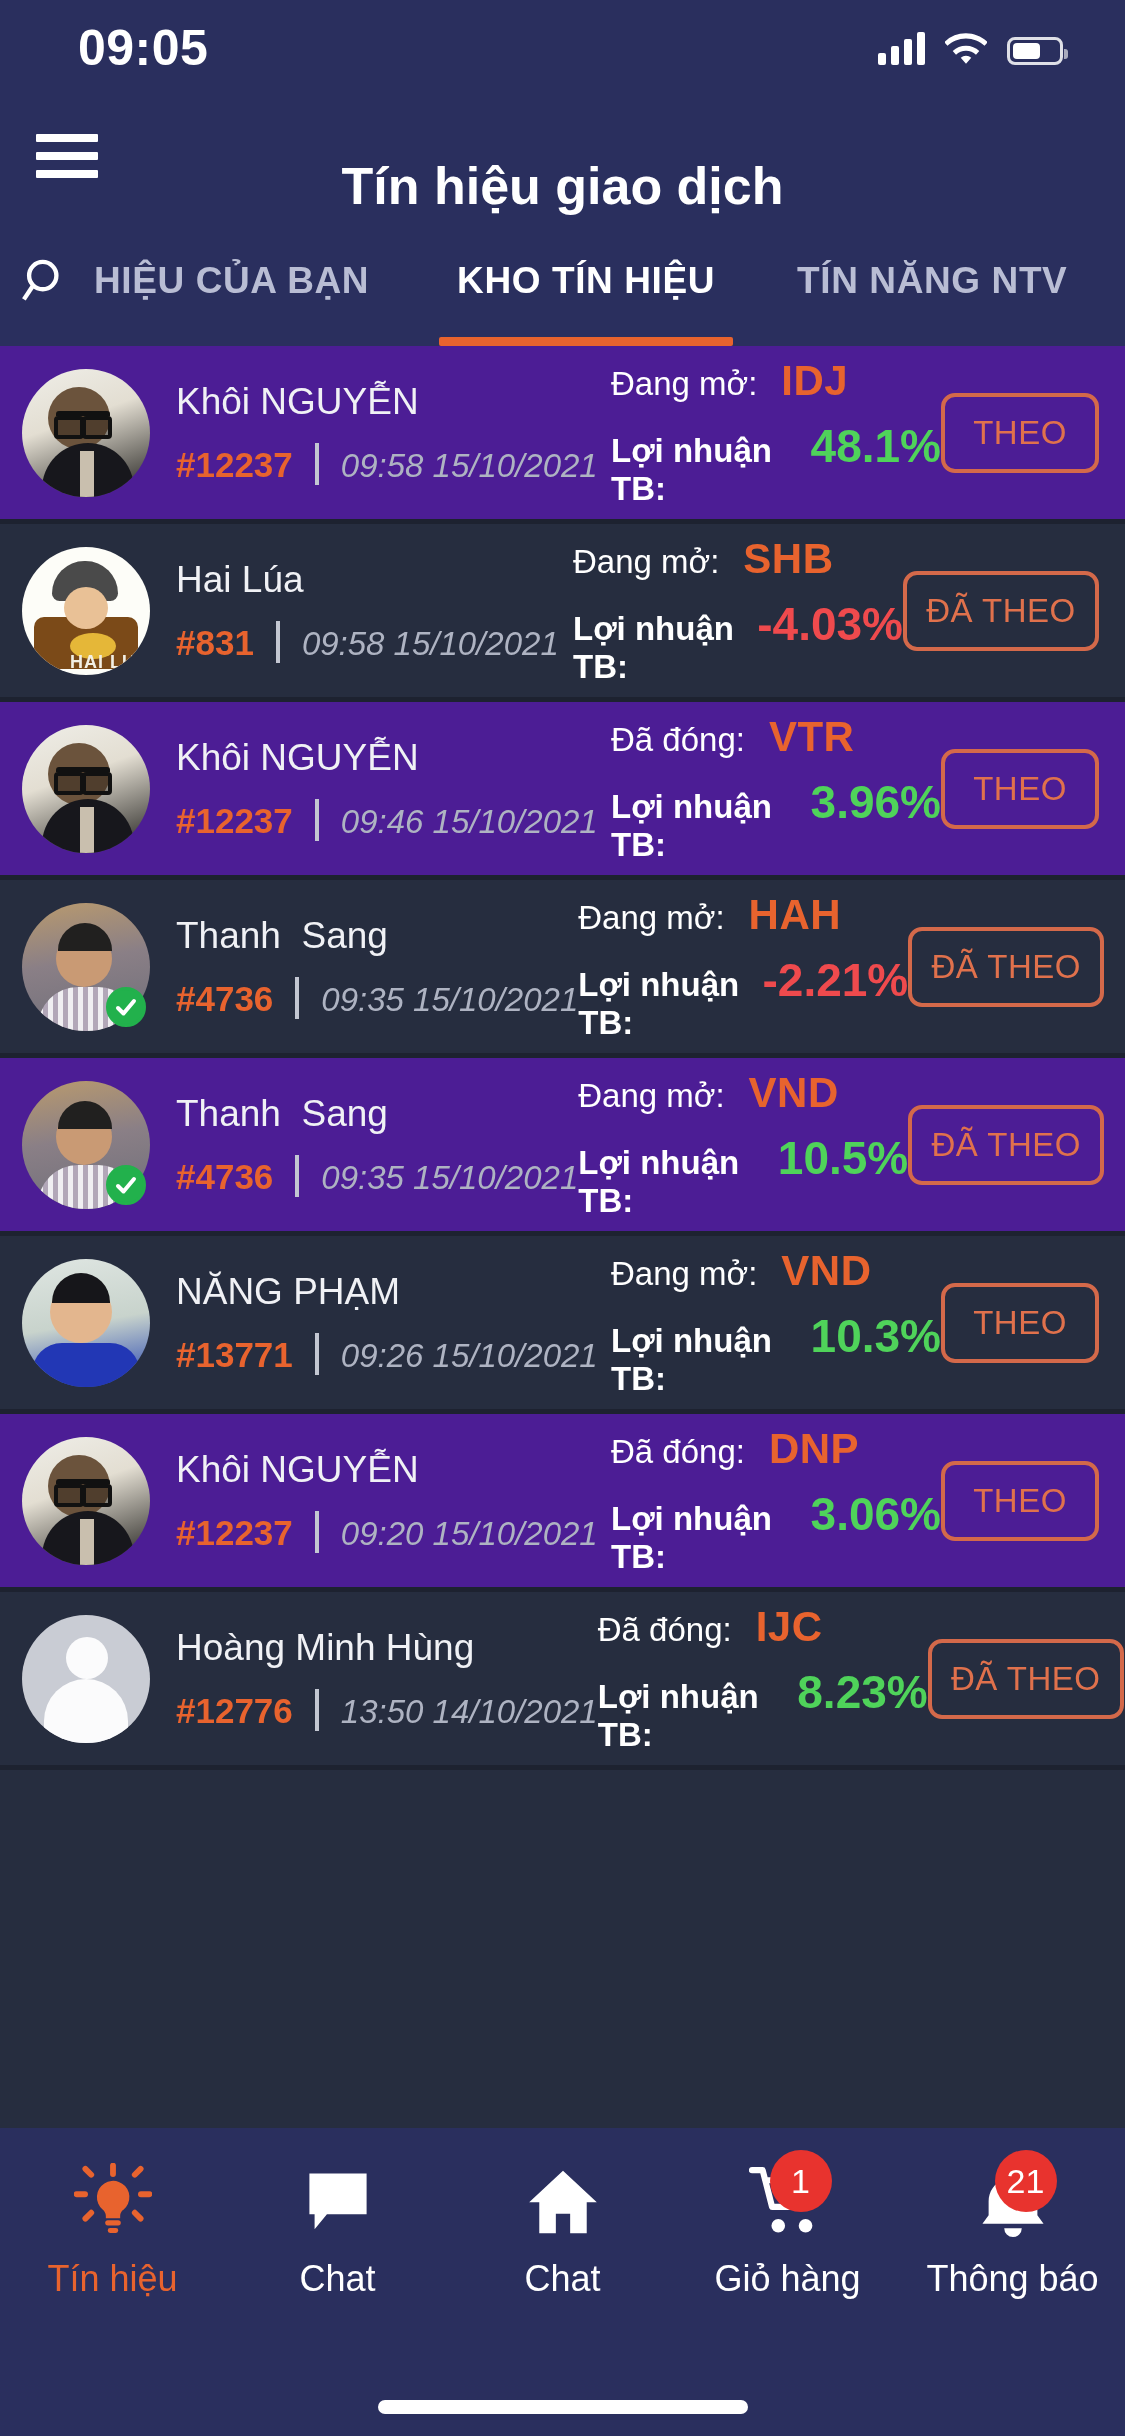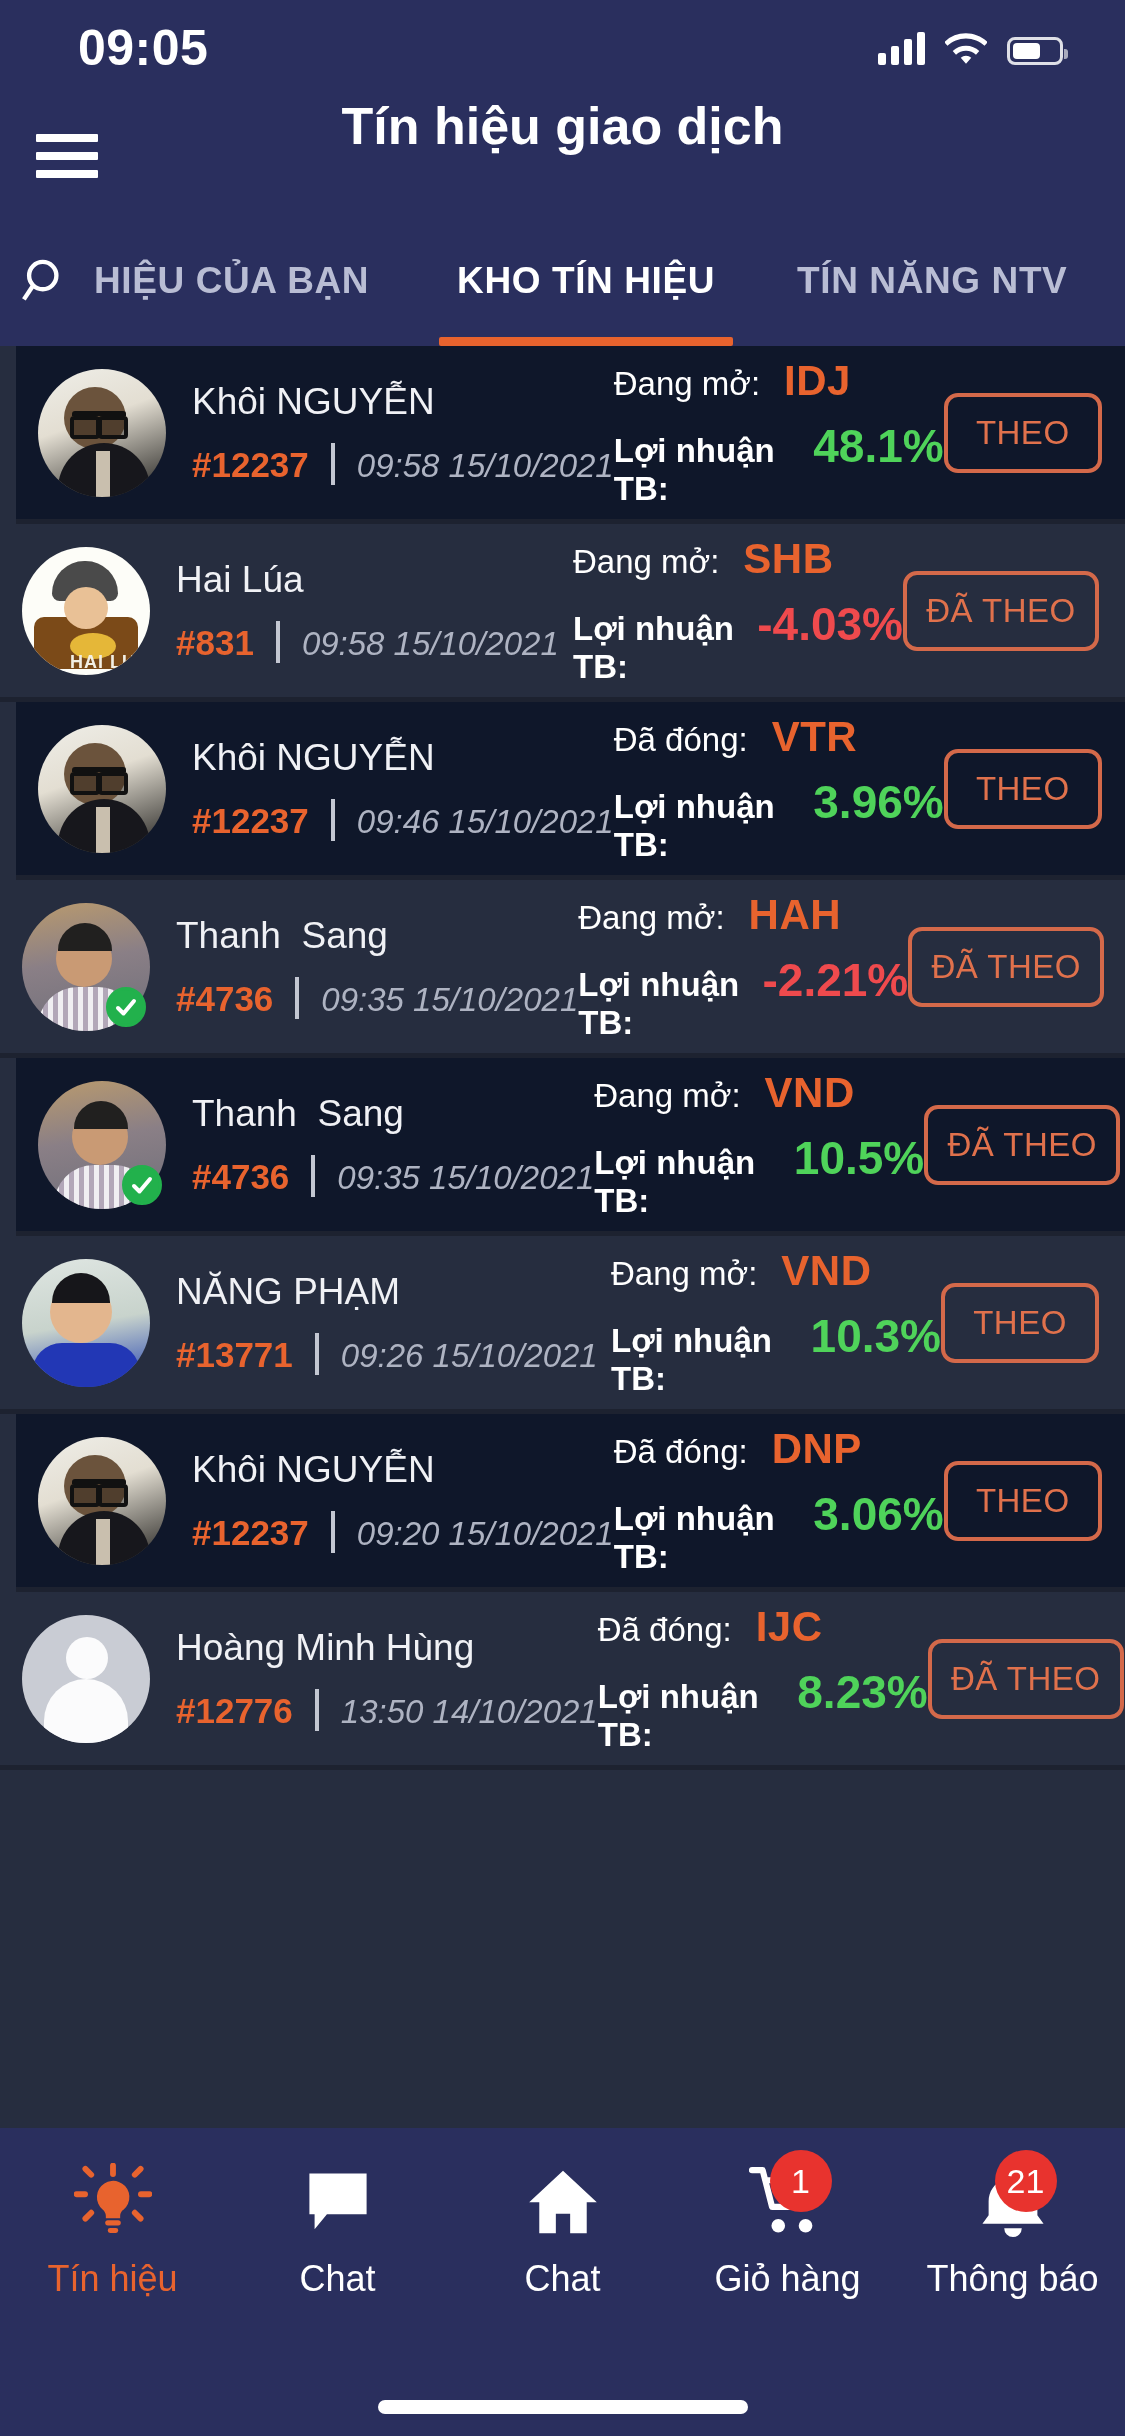--- a/index.html
+++ b/index.html
@@ -46,21 +46,21 @@
     width:4px; height:10px; background:rgba(255,255,255,0.6);
     border-radius:0 3px 3px 0;
   }
   .battery b { display:block; height:100%; width:62%; background:#fff; border-radius:4px; }
 
   
   .navbar {
     height:120px;
     background:#2a2f5e;
     display:flex;
-    align-items:flex-start;
+    align-items:flex-end;
     position:relative;
   }
   .hamburger {
     position:absolute; left:36px; top:50%; transform:translateY(-50%);
     width:62px; height:44px;
     display:flex; flex-direction:column; justify-content:space-between;
     cursor:pointer;
   }
   .hamburger span { display:block; height:8px; background:#fff; border-radius:1px; }
   .nav-title {
@@ -114,21 +114,21 @@
     overflow:hidden;
   }
   .row {
     height:178px;
     display:flex;
     align-items:center;
     position:relative;
     padding:0 26px 0 22px;
     border-bottom:5px solid #1d2230;
   }
-  .row.alt { background:#0f172a;margin-left:16px; }
+  .row.alt { background:#4c1d95; }
 
   .avatar-wrap { position:relative; width:128px; min-width:128px; height:128px; }
   .avatar {
     width:128px; height:128px; border-radius:50%;
     overflow:hidden; position:relative;
   }
   .av-khoi { background:linear-gradient(160deg,#efeee8 0%,#e3ded2 40%,#1d1c1a 100%); }
   .av-khoi::before {
     content:""; position:absolute; left:26px; top:18px;
     width:62px; height:62px; border-radius:50%;

